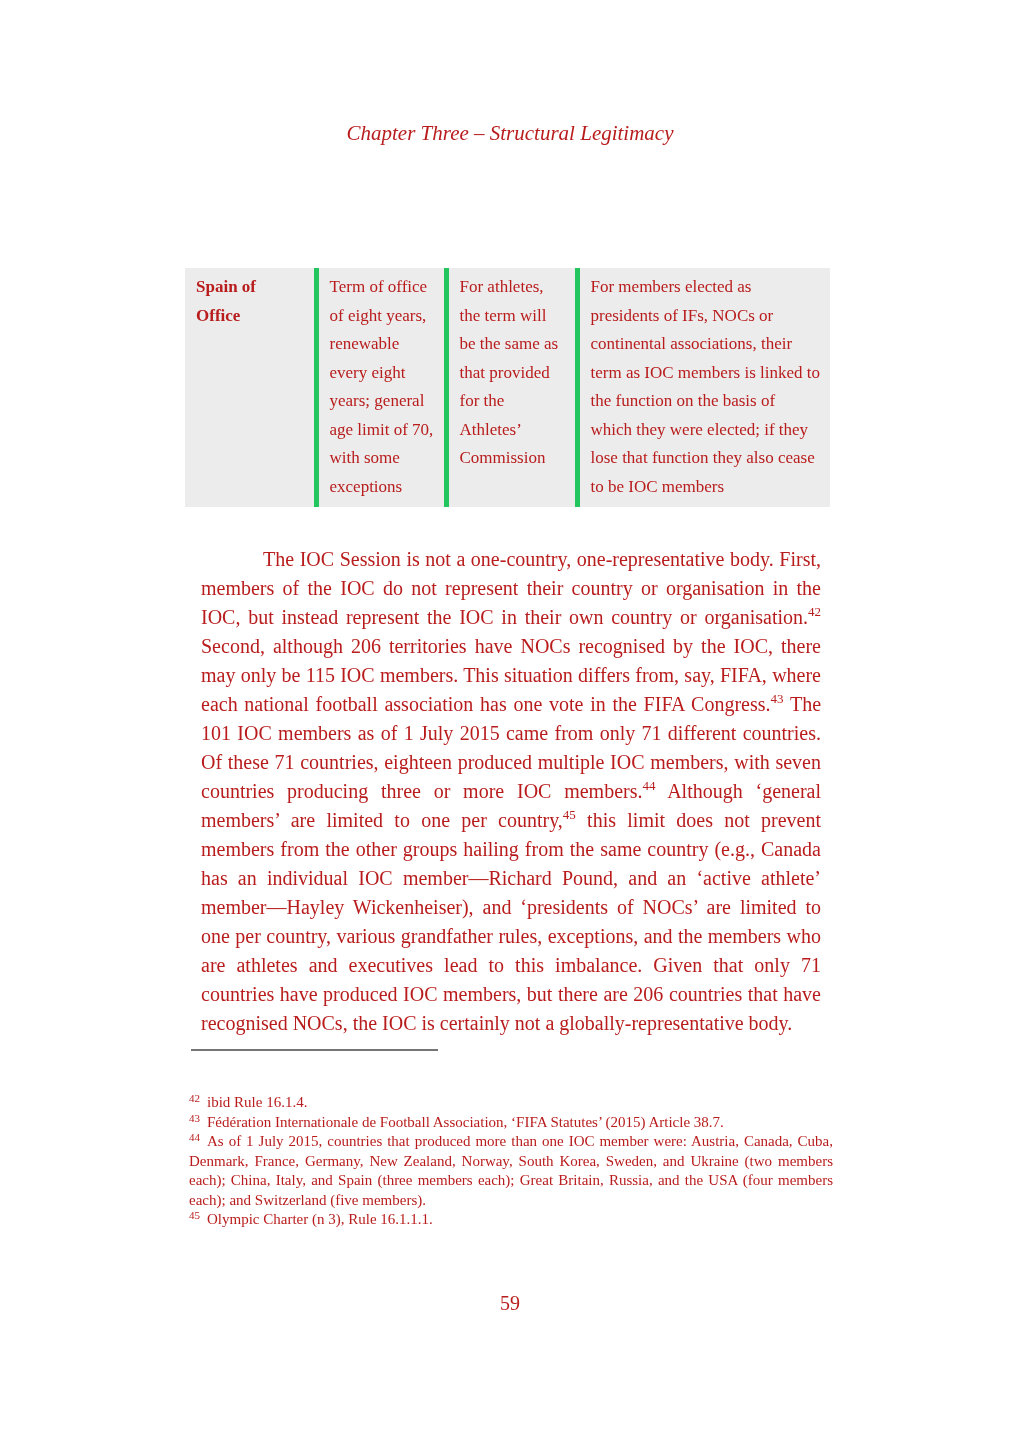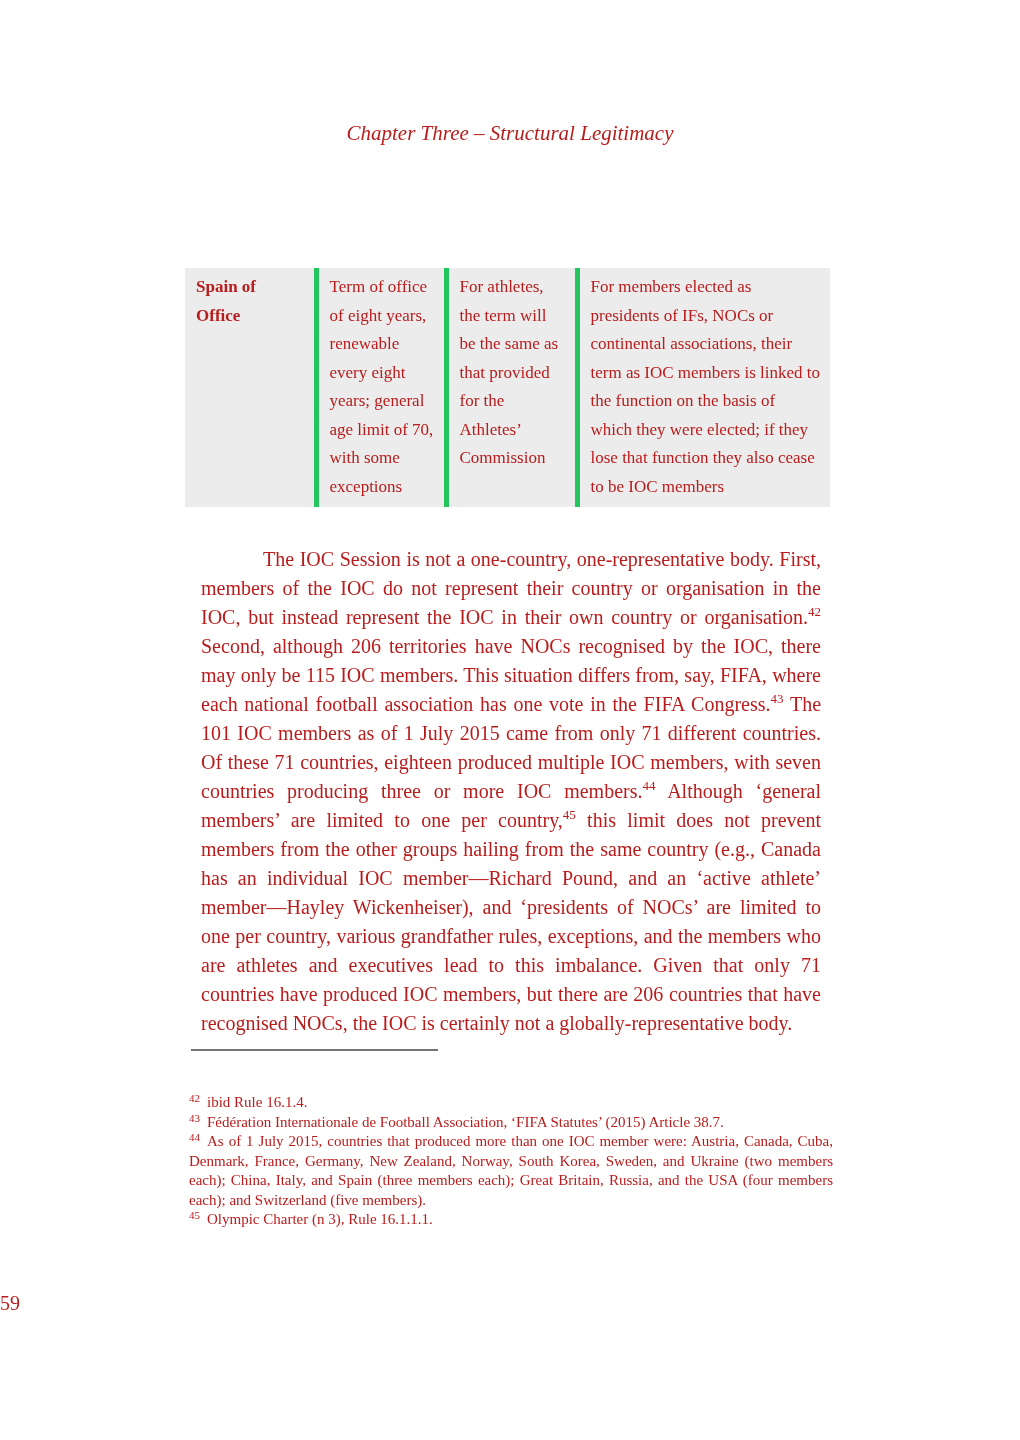--- a/index.html
+++ b/index.html
@@ -93,20 +93,21 @@
     position: relative;
     top: -5px;
     vertical-align: baseline;
     margin-right: 7px;
   }
   .page-number {
     position: absolute;
     top: 1292px;
     left: 0;
     width: 100%;
+    text-align: center;
     font-size: 20px;
   }
 </style>
 </head>
 <body>
 
 <div class="page">
 
   <div class="chapter-title">Chapter Three – Structural Legitimacy</div>
 

